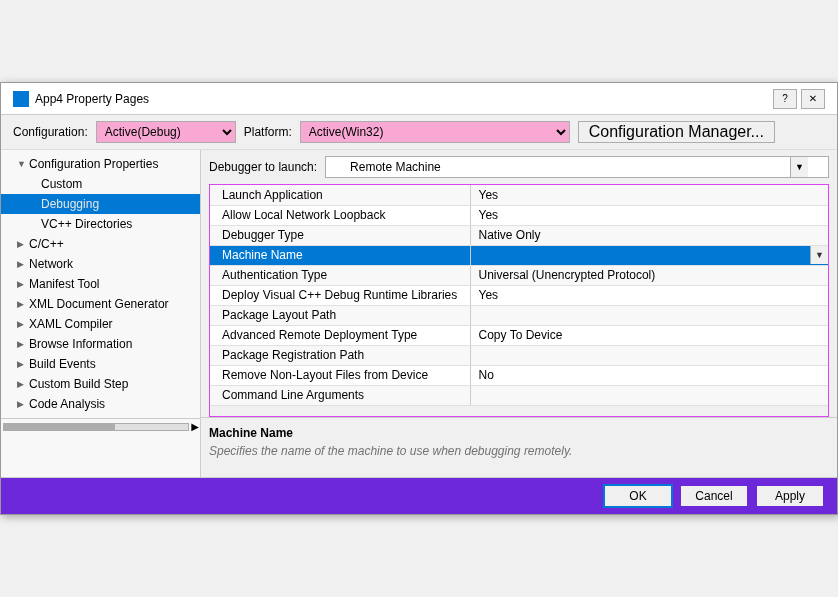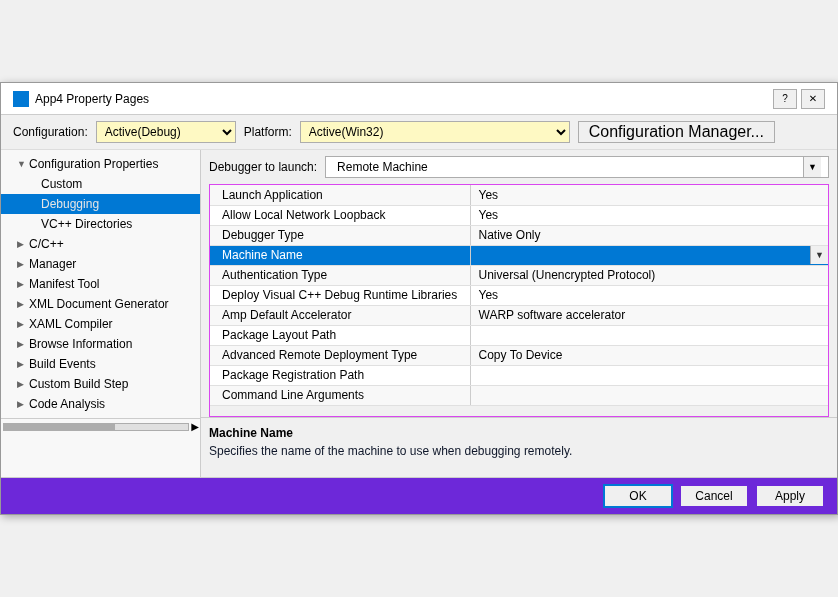--- a/index.html
+++ b/index.html
@@ -69,21 +69,21 @@
       gap: 8px;
       background: #f0f0f0;
       border-bottom: 1px solid #ddd;
     }
     .toolbar label {
       font-size: 12px;
     }
     .toolbar select {
       height: 22px;
       border: 1px solid #adadad;
-      background: #fef9c3;
+      background: #f9a8d4;
       font-size: 12px;
       padding: 0 4px;
       cursor: pointer;
     }
     .config-select { width: 140px; }
     .platform-select { width: 270px; }
     .config-manager-btn {
       height: 22px;
       padding: 0 10px;
       border: 1px solid #adadad;
@@ -133,21 +133,21 @@
     }
     .debugger-label {
       font-size: 12px;
     }
     .debugger-dropdown {
       flex: 1;
       height: 22px;
       border: 1px solid #adadad;
       background: white;
       font-size: 12px;
-      padding: 0 7px;
+      padding: 0 20px;
       display: flex;
       align-items: center;
       justify-content: space-between;
       cursor: pointer;
     }
     .debugger-dropdown-btn {
       width: 18px;
       height: 20px;
       background: #f0f0f0;
       border-left: 1px solid #adadad;
@@ -190,21 +190,22 @@
       min-height: 60px;
       background: #f0f0f0;
     }
     .desc-title {
       font-weight: bold;
       font-size: 12px;
       margin-bottom: 4px;
     }
     .desc-text {
       font-size: 12px;
-      color: #0f172a;
+      color: #737373;
+      font-style: italic;
     }
     .bottom-bar {
       display: flex;
       justify-content: flex-end;
       align-items: center;
       padding: 6px 12px;
       gap: 6px;
       border-top: 1px solid #ccc;
       background: #6d28d9;
     }
@@ -295,21 +296,21 @@
         <div class="tree-item indent-2">
           <span class="tree-expand">&nbsp;</span>
           <span>VC++ Directories</span>
         </div>
         <div class="tree-item indent-1">
           <span class="tree-expand">▶</span>
           <span>C/C++</span>
         </div>
         <div class="tree-item indent-1">
           <span class="tree-expand">▶</span>
-          <span>Manager</span>
+          <span>Network</span>
         </div>
         <div class="tree-item indent-1">
           <span class="tree-expand">▶</span>
           <span>Manifest Tool</span>
         </div>
         <div class="tree-item indent-1">
           <span class="tree-expand">▶</span>
           <span>XML Document Generator</span>
         </div>
         <div class="tree-item indent-1">
@@ -378,34 +379,34 @@
             </tr>
             <tr>
               <td>Authentication Type</td>
               <td>Universal (Unencrypted Protocol)</td>
             </tr>
             <tr>
               <td>Deploy Visual C++ Debug Runtime Libraries</td>
               <td>Yes</td>
             </tr>
             <tr>
-              <td>Amp Default Accelerator</td>
-              <td>WARP software accelerator</td>
-            </tr>
-            <tr>
               <td>Package Layout Path</td>
               <td></td>
             </tr>
             <tr>
               <td>Advanced Remote Deployment Type</td>
               <td>Copy To Device</td>
             </tr>
             <tr>
               <td>Package Registration Path</td>
               <td></td>
+            </tr>
+            <tr>
+              <td>Remove Non-Layout Files from Device</td>
+              <td>No</td>
             </tr>
             <tr>
               <td>Command Line Arguments</td>
               <td></td>
             </tr>
           </tbody>
         </table>
       </div>
 
       <div class="description-panel">

